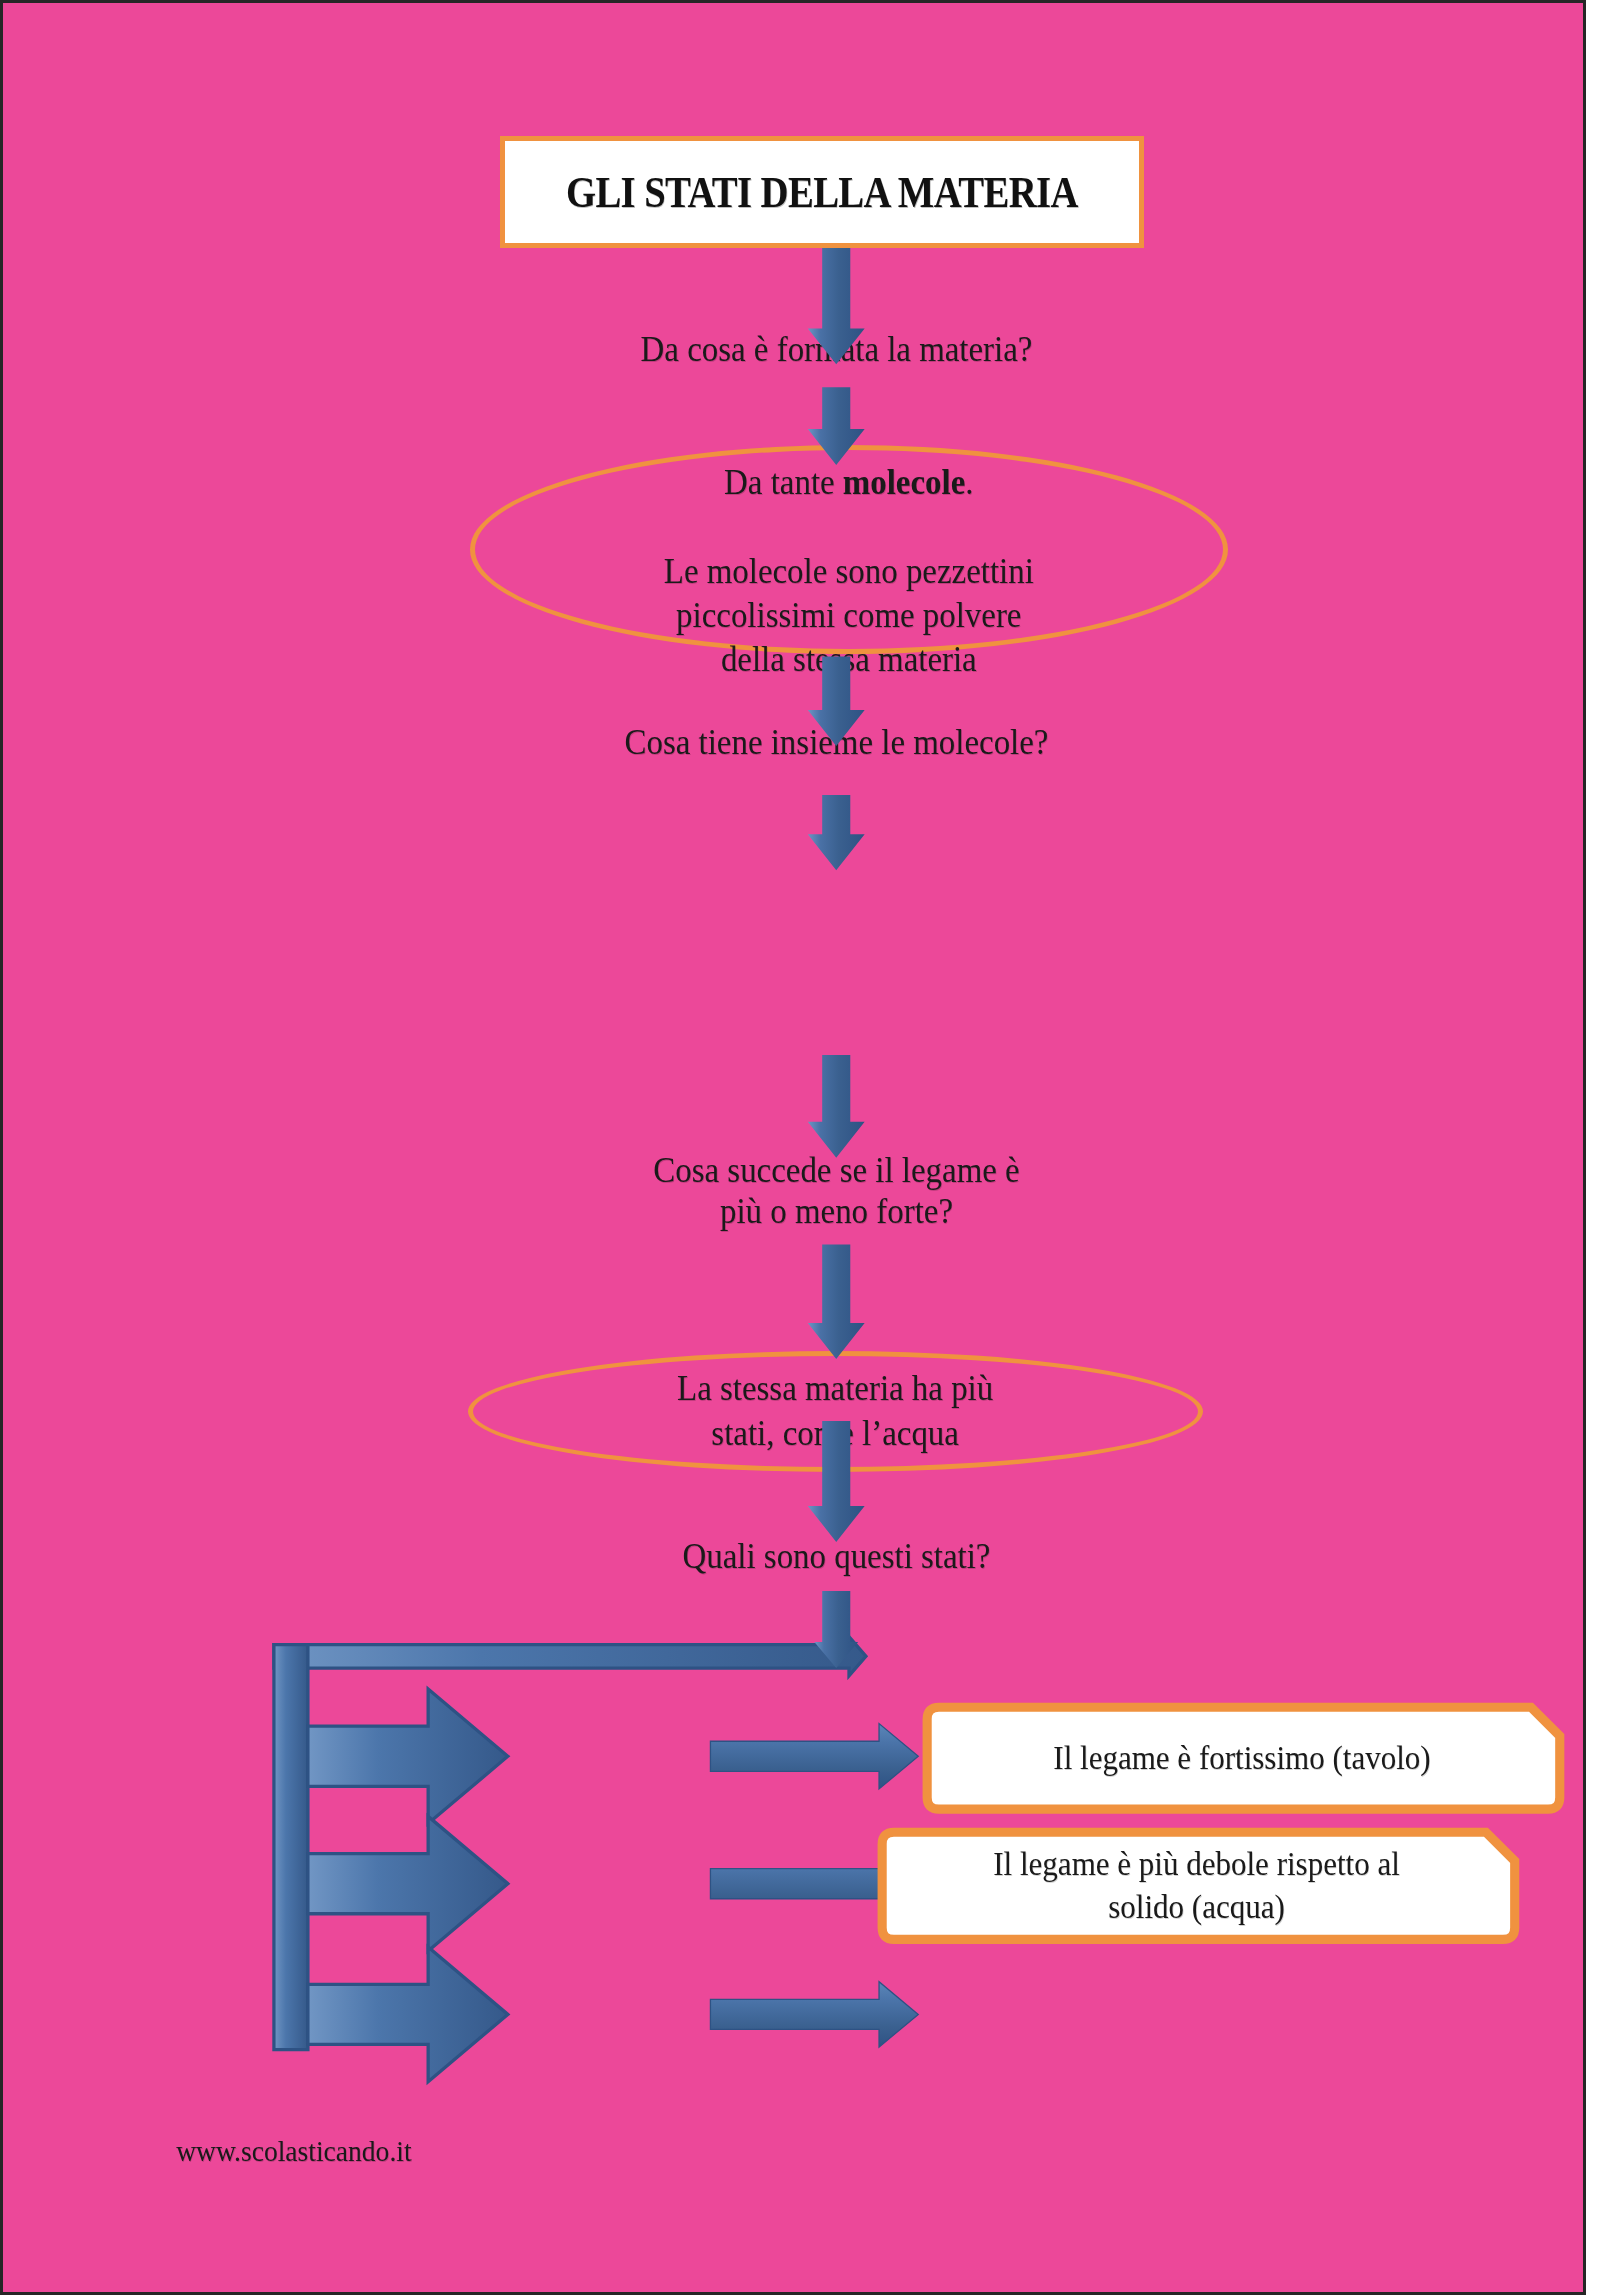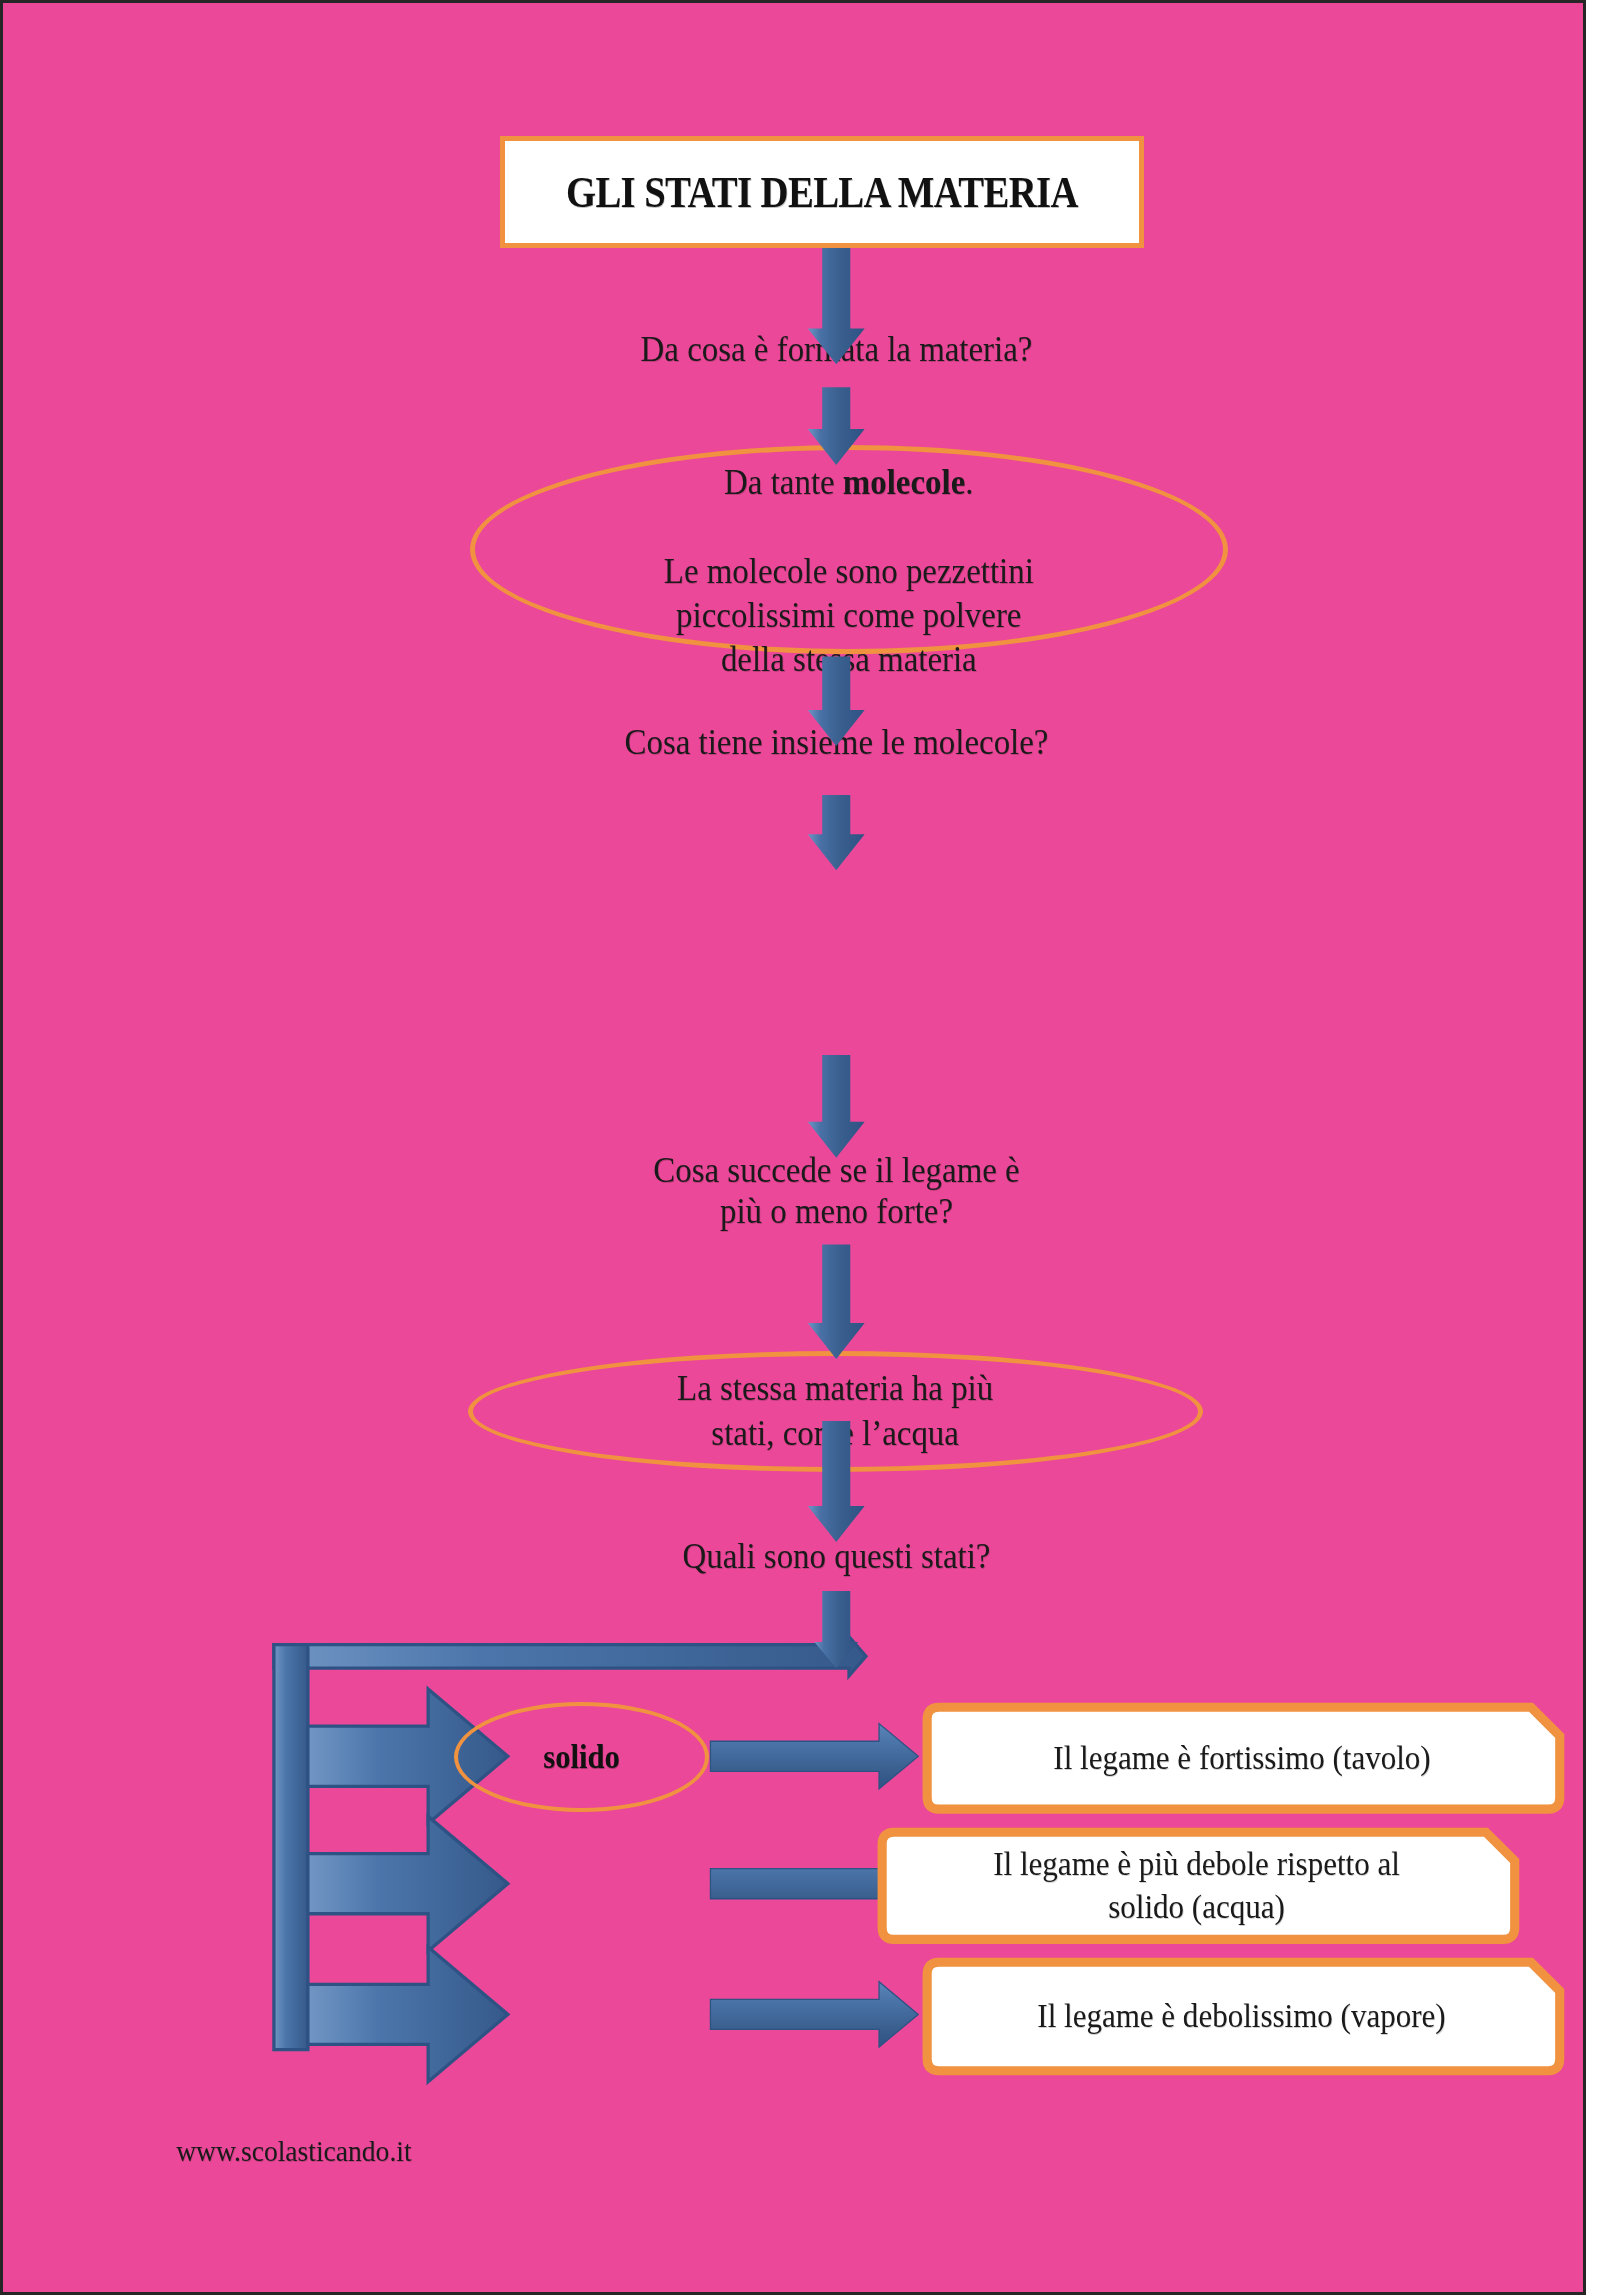--- a/index.html
+++ b/index.html
@@ -243,42 +243,33 @@
   <div class="abs qlabel" style="left:497px; top:1147px; width:673px;">Cosa succede se il legame è
 più o meno forte?</div>
 
   <div class="abs ellipse" style="left:465px; top:1348px; width:735px; height:121px;">
     <div class="etext">La stessa materia ha più
 stati, come l’acqua</div>
   </div>
 
   <div class="abs qlabel" style="left:497px; top:1533px; width:673px;">Quali sono questi stati?</div>
 
-  <div class="abs state-ellipse" style="left:451px; top:1699px; width:255px; height:110px;">
-    <span class="stext">solido</span>
-  </div>
 
   <div class="snipbox" style="left:915px; top:1699px; width:647px; height:112px;">
     <svg viewBox="0 0 990 172" preserveAspectRatio="none">
       <path d="M14 26 Q14 8 32 8 L938 8 L982 52 L982 146 Q982 164 964 164 L32 164 Q14 164 14 146 Z" fill="#ffffff" stroke="#F0923F" stroke-width="14"></path>
     </svg>
     <span class="btext">Il legame è fortissimo (tavolo)</span>
   </div>
 
   <div class="snipbox" style="left:870px; top:1824px; width:647px; height:118px;">
     <svg viewBox="0 0 990 180" preserveAspectRatio="none">
       <path d="M14 26 Q14 8 32 8 L938 8 L982 52 L982 154 Q982 172 964 172 L32 172 Q14 172 14 154 Z" fill="#ffffff" stroke="#F0923F" stroke-width="14"></path>
     </svg>
     <span class="btext">Il legame è più debole rispetto al
 solido (acqua)</span>
   </div>
 
-  <div class="snipbox" style="left:915px; top:1954px; width:647px; height:119px;">
-    <svg viewBox="0 0 990 182" preserveAspectRatio="none">
-      <path d="M14 26 Q14 8 32 8 L938 8 L982 52 L982 156 Q982 174 964 174 L32 174 Q14 174 14 156 Z" fill="#ffffff" stroke="#F0923F" stroke-width="14"></path>
-    </svg>
-    <span class="btext">Il legame è debolissimo (vapore)</span>
-  </div>
 
   <div class="abs" id="footer-url">www.scolasticando.it</div>
 
 </div>
 
 
 </body></html>

